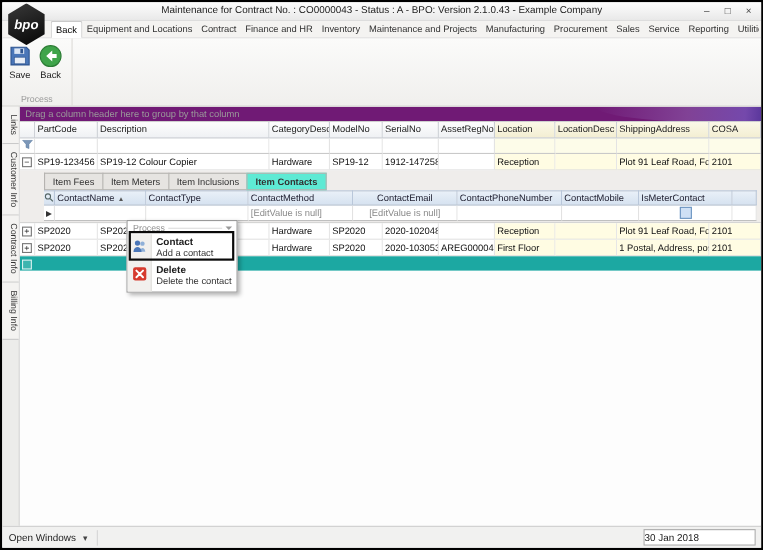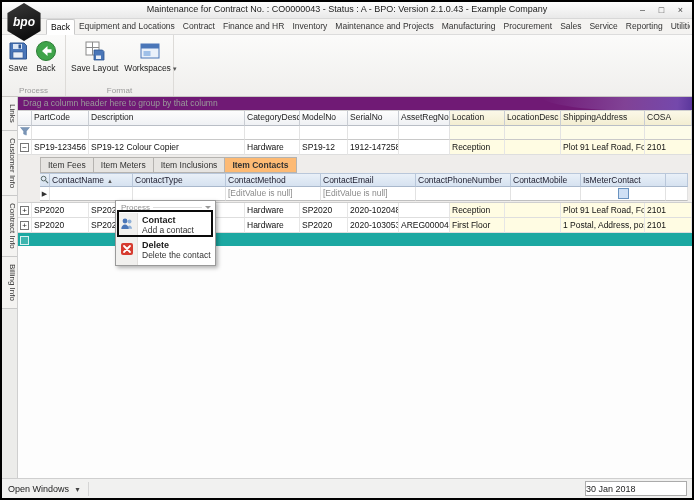--- a/index.html
+++ b/index.html
@@ -70,27 +70,27 @@
   .expand { width:9px; height:9px; border:1px solid #767676; background:#fff; display:inline-block; line-height:7px; font-size:8px; text-align:center; color:#222; margin-top:1px; }
   .expand.minus::before { content:"−"; }
   .expand.plus::before  { content:"+"; }
   .expand.ghost { border-color:rgba(255,255,255,0.8); background:rgba(255,255,255,0.15); }
 
   
   .detail { position:absolute; top:58px; left:0; right:0; height:48px; background:#efedeb; border-bottom:1px solid #cfcfcf; }
   .dtabs { position:absolute; top:2px; left:22px; height:16px; display:flex; }
   .dtab { padding:1px 7px; font-size:8.5px; line-height:13px; background:#e6e4e1; border:1px solid #b5b3b0; border-right:none; color:#333; }
   .dtab:last-child { border-right:1px solid #b5b3b0; }
-  .dtab.active { background:#fdba74; font-weight:bold; position:relative; z-index:2; }
+  .dtab.active { background:#5eead4; font-weight:bold; position:relative; z-index:2; }
   .dgrid { position:absolute; top:18px; left:22px; right:4px; }
   .dheader, .dedit { display:flex; }
   .dhcell { height:14px; background:linear-gradient(#e9f0f8,#d6e2f0); border-right:1px solid #b9c7da; border-top:1px solid #b9c7da; border-bottom:1px solid #a9b8cc; font-size:8.5px; color:#223; padding:1px 2px; white-space:nowrap; overflow:hidden; }
   .dcell { height:14px; background:#fff; border-right:1px solid #e2e2e2; border-bottom:1px solid #bfbfbf; font-size:8.5px; padding:1px 2px; white-space:nowrap; overflow:hidden; }
   .d0{width:10px;flex:none; text-align:center; padding:1px 0;} .d1{width:83px;flex:none;} .d2{width:93px;flex:none;}
-  .d3{width:95px;flex:none;} .d4{width:95px;flex:none;} .d5{width:95px;flex:none;} .d6{width:70px;flex:none;}
+  .d3{width:95px;flex:none;} .d4{width:95px;flex:none;text-align:center;} .d5{width:95px;flex:none;} .d6{width:70px;flex:none;}
   .d7{width:85px;flex:none;} .d8{flex:1;}
   .sort-asc::after { content:"▲"; font-size:6px; color:#555; margin-left:3px; }
   .row-arrow::before { content:"▶"; font-size:7px; color:#333; }
   .nullval { color:#8a8a8a; }
   .checkbox { display:inline-block; width:11px; height:11px; border:1px solid #6a93c0; background:#cfe0f5; margin-top:0px; }
   .d7.center { text-align:center; }
 
   
   .selected-row { position:absolute; top:136px; height:13px; left:0; right:0; background:#1ca8a2; display:flex; align-items:center; padding-left:2px; }
 
@@ -159,43 +159,20 @@
         </div>
         <div class="rbtn">
           <svg class="ricon" viewBox="0 0 22 22">
             <circle cx="11" cy="11" r="9.5" fill="#3fa44a" stroke="#2c7d35"></circle>
             <path d="M12.5 6 L7 11 l5.5 5 v-3.2 h4 v-3.6 h-4 z" fill="#fff"></path>
           </svg>
           <span class="rlabel">Back</span>
         </div>
       </div>
       <div class="rgroup-caption">Process</div>
-    </div>
-    <div class="rgroup g-format">
-      <div class="rbtns">
-        <div class="rbtn">
-          <svg class="ricon" viewBox="0 0 22 22">
-            <rect x="2" y="2" width="13" height="13" fill="#fff" stroke="#8a8a8a"></rect>
-            <line x1="2" y1="7.5" x2="15" y2="7.5" stroke="#8a8a8a"></line>
-            <line x1="8.5" y1="2" x2="8.5" y2="15" stroke="#8a8a8a"></line>
-            <path d="M10 10h8.5l1.5 1.5V20H10z" fill="#4a76b8" stroke="#2f5590" stroke-width="0.8"></path>
-            <rect x="12" y="15.5" width="5" height="3.5" fill="#e9eef6"></rect>
-          </svg>
-          <span class="rlabel">Save Layout</span>
-        </div>
-        <div class="rbtn">
-          <svg class="ricon" viewBox="0 0 22 22">
-            <rect x="2" y="4" width="18" height="14" fill="#eaf1fa" stroke="#4a76b8"></rect>
-            <rect x="2" y="4" width="18" height="4.5" fill="#4a76b8"></rect>
-            <rect x="4.5" y="11" width="7" height="5" fill="#9fc0e8"></rect>
-          </svg>
-          <span class="rlabel drop">Workspaces</span>
-        </div>
-      </div>
-      <div class="rgroup-caption">Format</div>
     </div>
   </div>
 
   <div class="sidebar">
     <div class="stab">Links</div>
     <div class="stab">Customer Info</div>
     <div class="stab">Contract Info</div>
     <div class="stab">Billing Info</div>
   </div>
 

